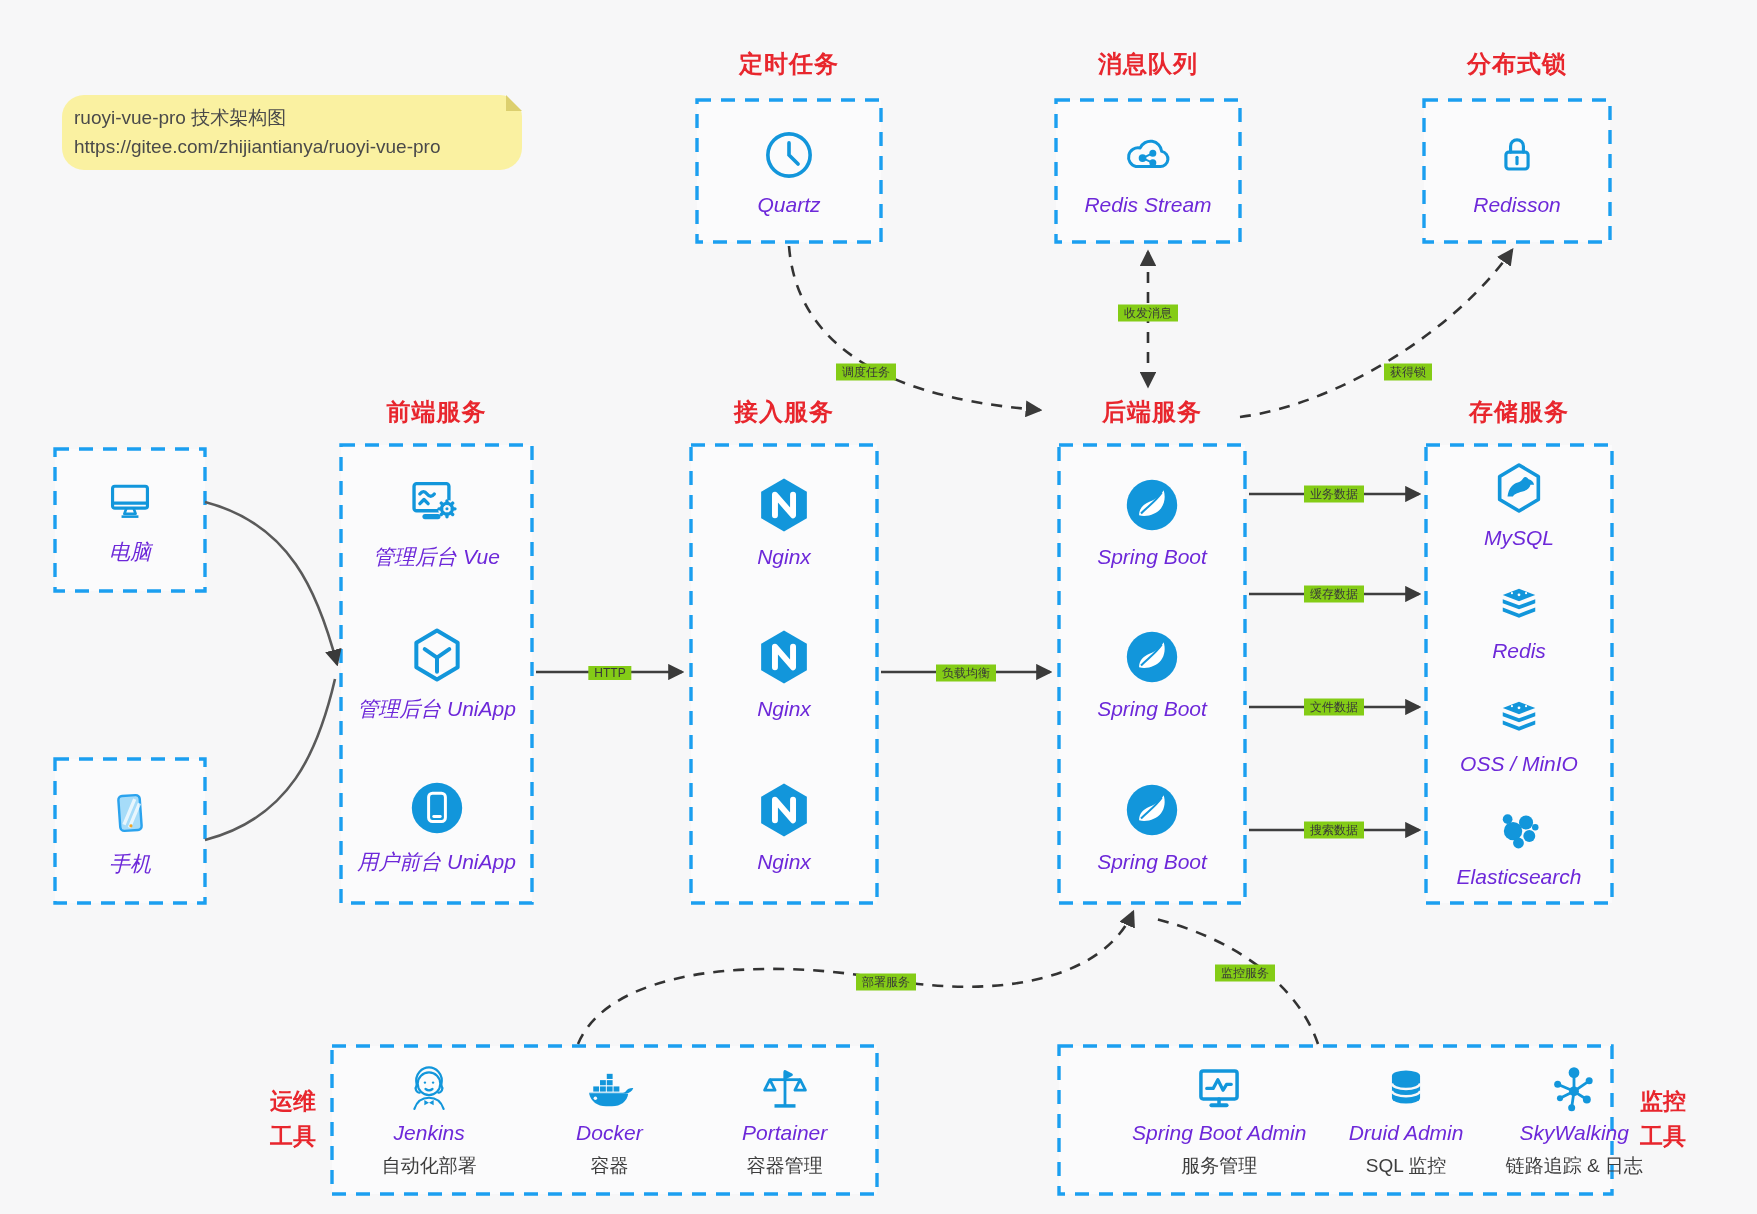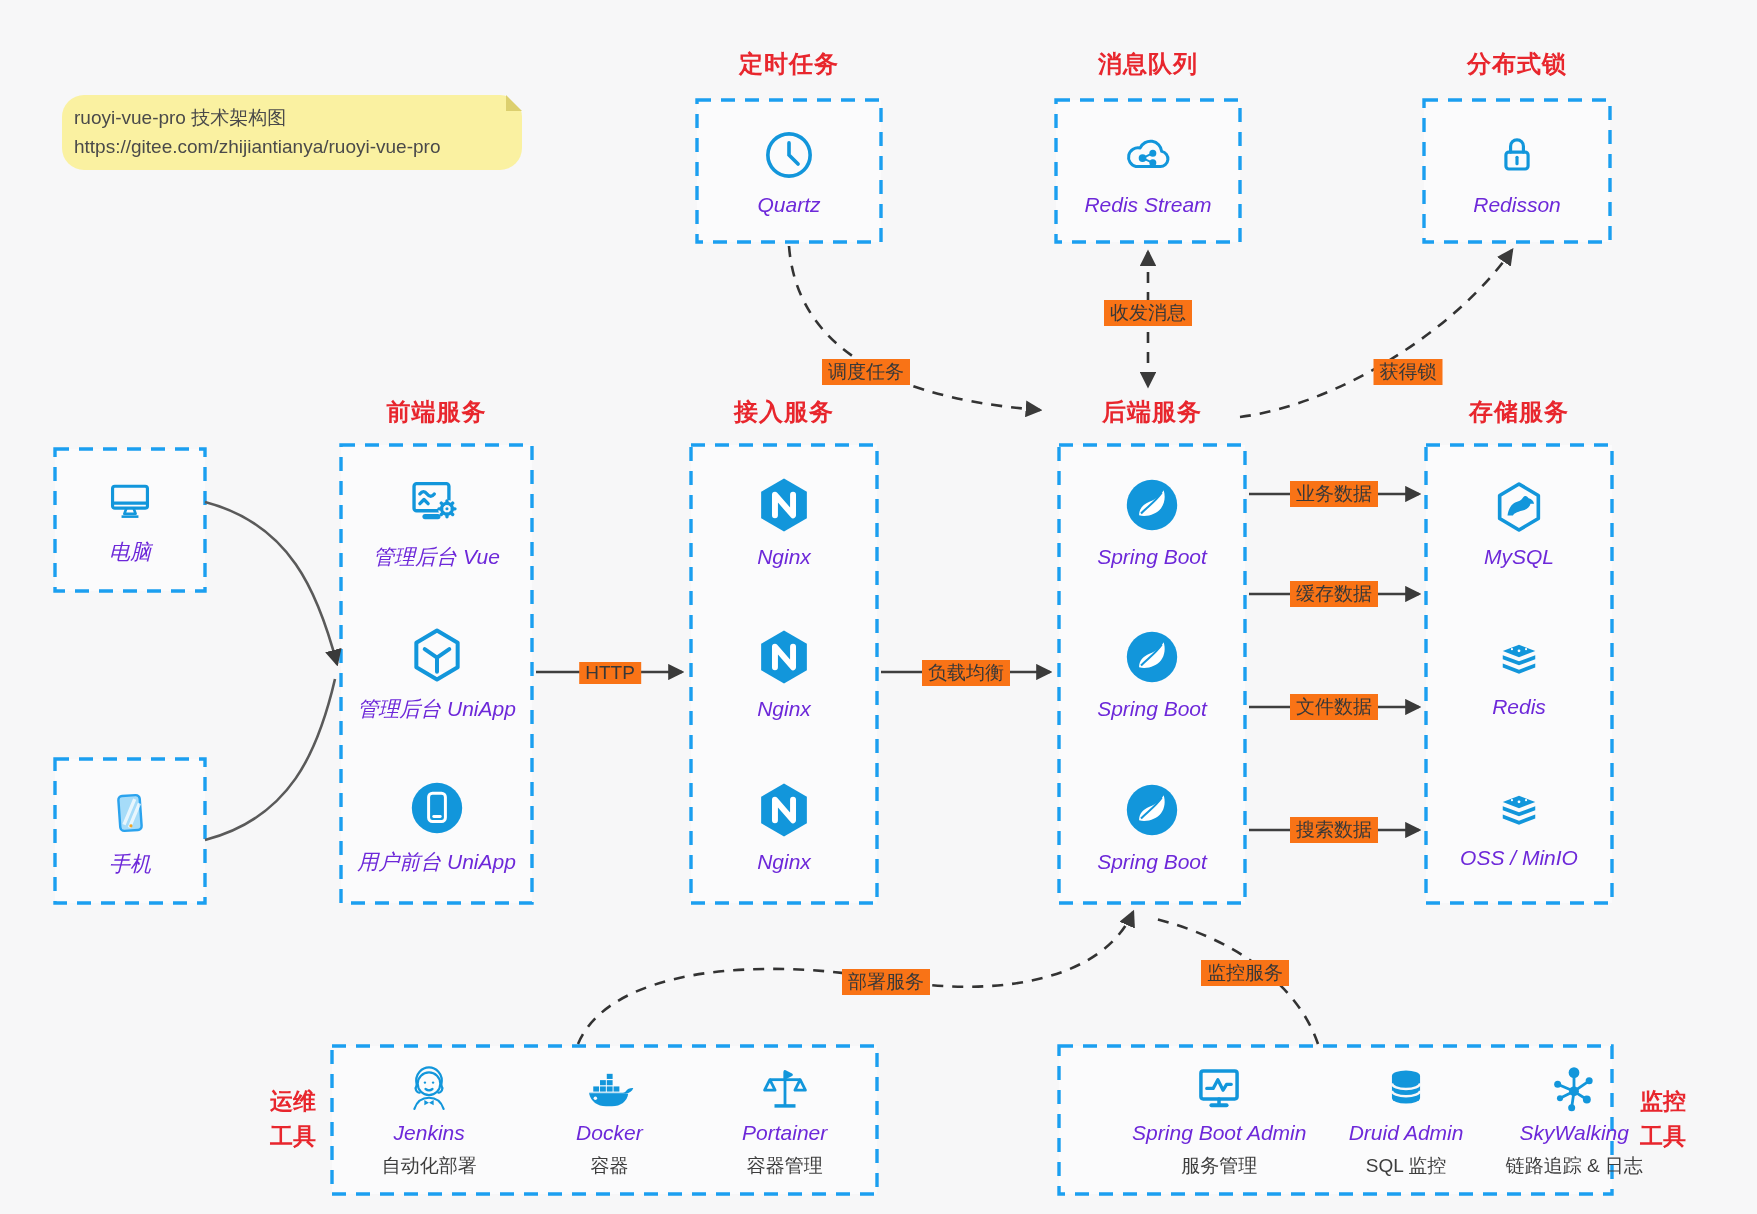--- a/index.html
+++ b/index.html
@@ -12,22 +12,22 @@
         border-top:16px solid #f7f7f8;border-left:16px solid #dccf6e;}
   .gtitle{position:absolute;color:#e8262d;font-weight:bold;font-size:24px;
         text-align:center;letter-spacing:1px;}
   .gcontent{position:absolute;display:flex;flex-direction:column;align-items:center;
         justify-content:space-around;}
   .gcontent.center{justify-content:center;gap:13px;}
   .gcontent.row{flex-direction:row;}
   .item{display:flex;flex-direction:column;align-items:center;gap:9px;}
   .ilabel{font-size:21px;color:#6d28d9;white-space:nowrap;text-align:center;font-style:italic;}
   .sub{font-size:19px;color:#3d3d3d;margin-top:4px;white-space:nowrap;}
-  .elabel{position:absolute;transform:translate(-50%,-50%);background:#f97316;
-        padding:0 6px;font-size:19px;color:#383838;white-space:nowrap;z-index:5;}
+  .elabel{position:absolute;transform:translate(-50%,-50%);background:#84cc16;
+        padding:0 6px;font-size:12px;color:#383838;white-space:nowrap;z-index:5;}
   .side{position:absolute;color:#e8262d;font-weight:bold;font-size:23px;
         line-height:1.5;text-align:center;}
   .icon{display:flex;align-items:center;justify-content:center;}
 </style>
 </head>
 <body>
 
 <div class="canvas">
 
   <svg class="overlay" width="1757" height="1214" viewBox="0 0 1757 1214">
@@ -290,20 +290,33 @@
             <path d="M9 13.5 L24 19.2 L39 13.5 L39 17.2 L24 22.9 L9 17.2 Z"></path>
             <path d="M9 21.3 L24 27 L39 21.3 L39 25 L24 30.7 L9 25 Z"></path>
             <circle cx="24" cy="9.5" r="1.3" fill="#fff"></circle>
               <circle cx="17.5" cy="8" r="1" fill="#fff"></circle>
               <circle cx="30.5" cy="8" r="1" fill="#fff"></circle>
             </g>
           </svg>
       </span>
       <span class="ilabel">OSS / MinIO</span>
     </div>
+    <div class="item">
+      <span class="icon">
+        <svg width="56" height="52" viewBox="0 0 48 48" fill="#1296db">
+          <circle cx="18.5" cy="25" r="8.5"></circle>
+            <circle cx="30.5" cy="17" r="6.5"></circle>
+          <circle cx="33.5" cy="29.5" r="5.5"></circle>
+            <circle cx="23.5" cy="36" r="5"></circle>
+          <circle cx="13.5" cy="14" r="4.5"></circle>
+            <circle cx="39" cy="21.5" r="3"></circle>
+          </svg>
+      </span>
+      <span class="ilabel">Elasticsearch</span>
+    </div>
   </div>
 
   <div class="side" style="left:258px;top:1084px;width:70px">
     <div>运维</div>
     <div>工具</div>
   </div>
   <div class="gcontent row" style="left:332px;top:1046px;width:545px;height:148px">
     <div class="item" style="gap:4px">
       <span class="icon">
         <svg width="56" height="56" viewBox="0 0 48 48" fill="none" stroke="#1296db" stroke-width="1.9" stroke-linecap="round">

